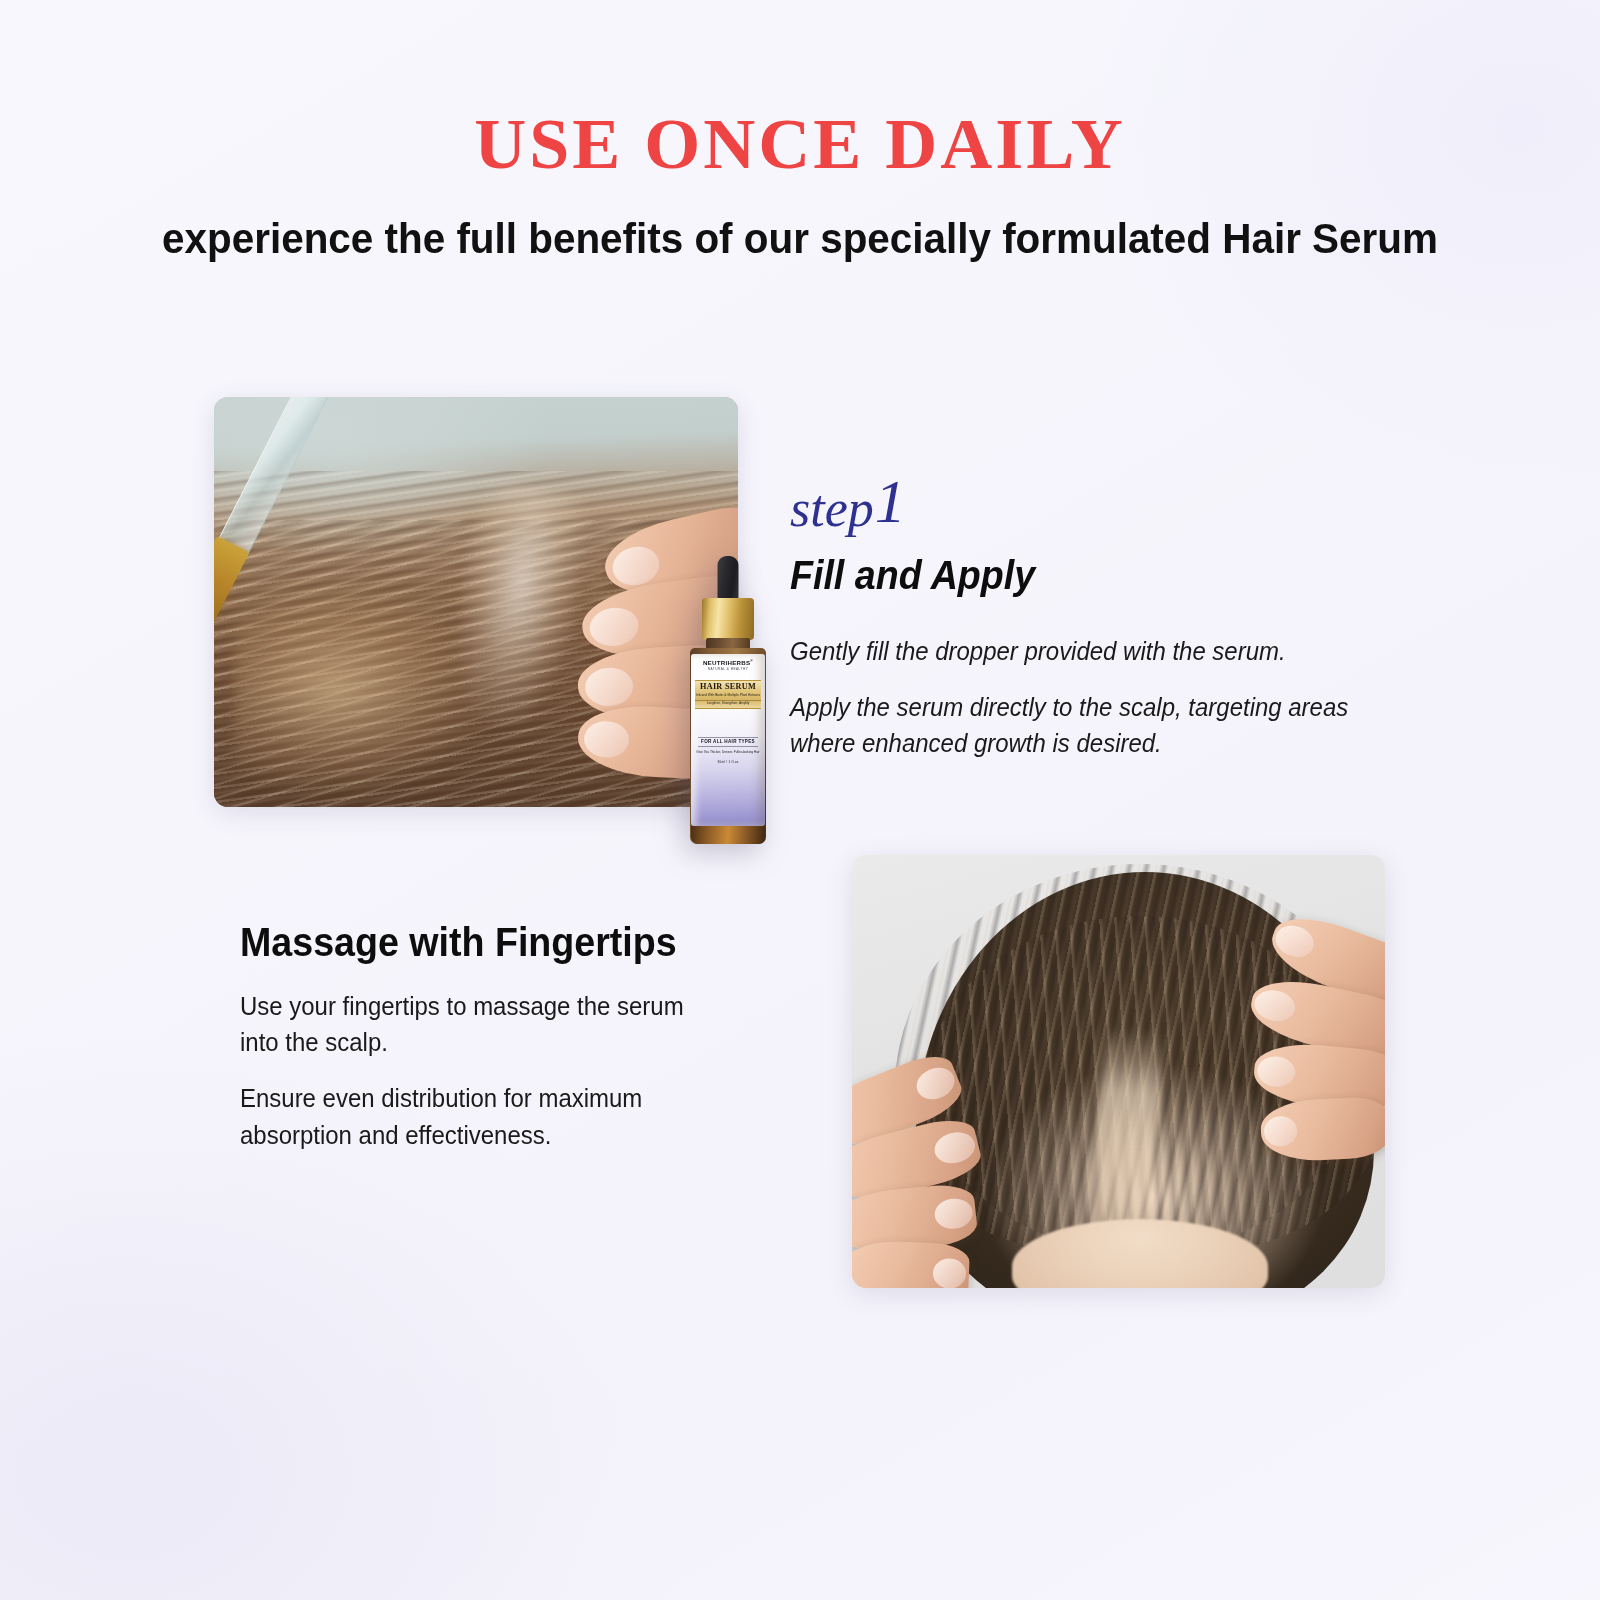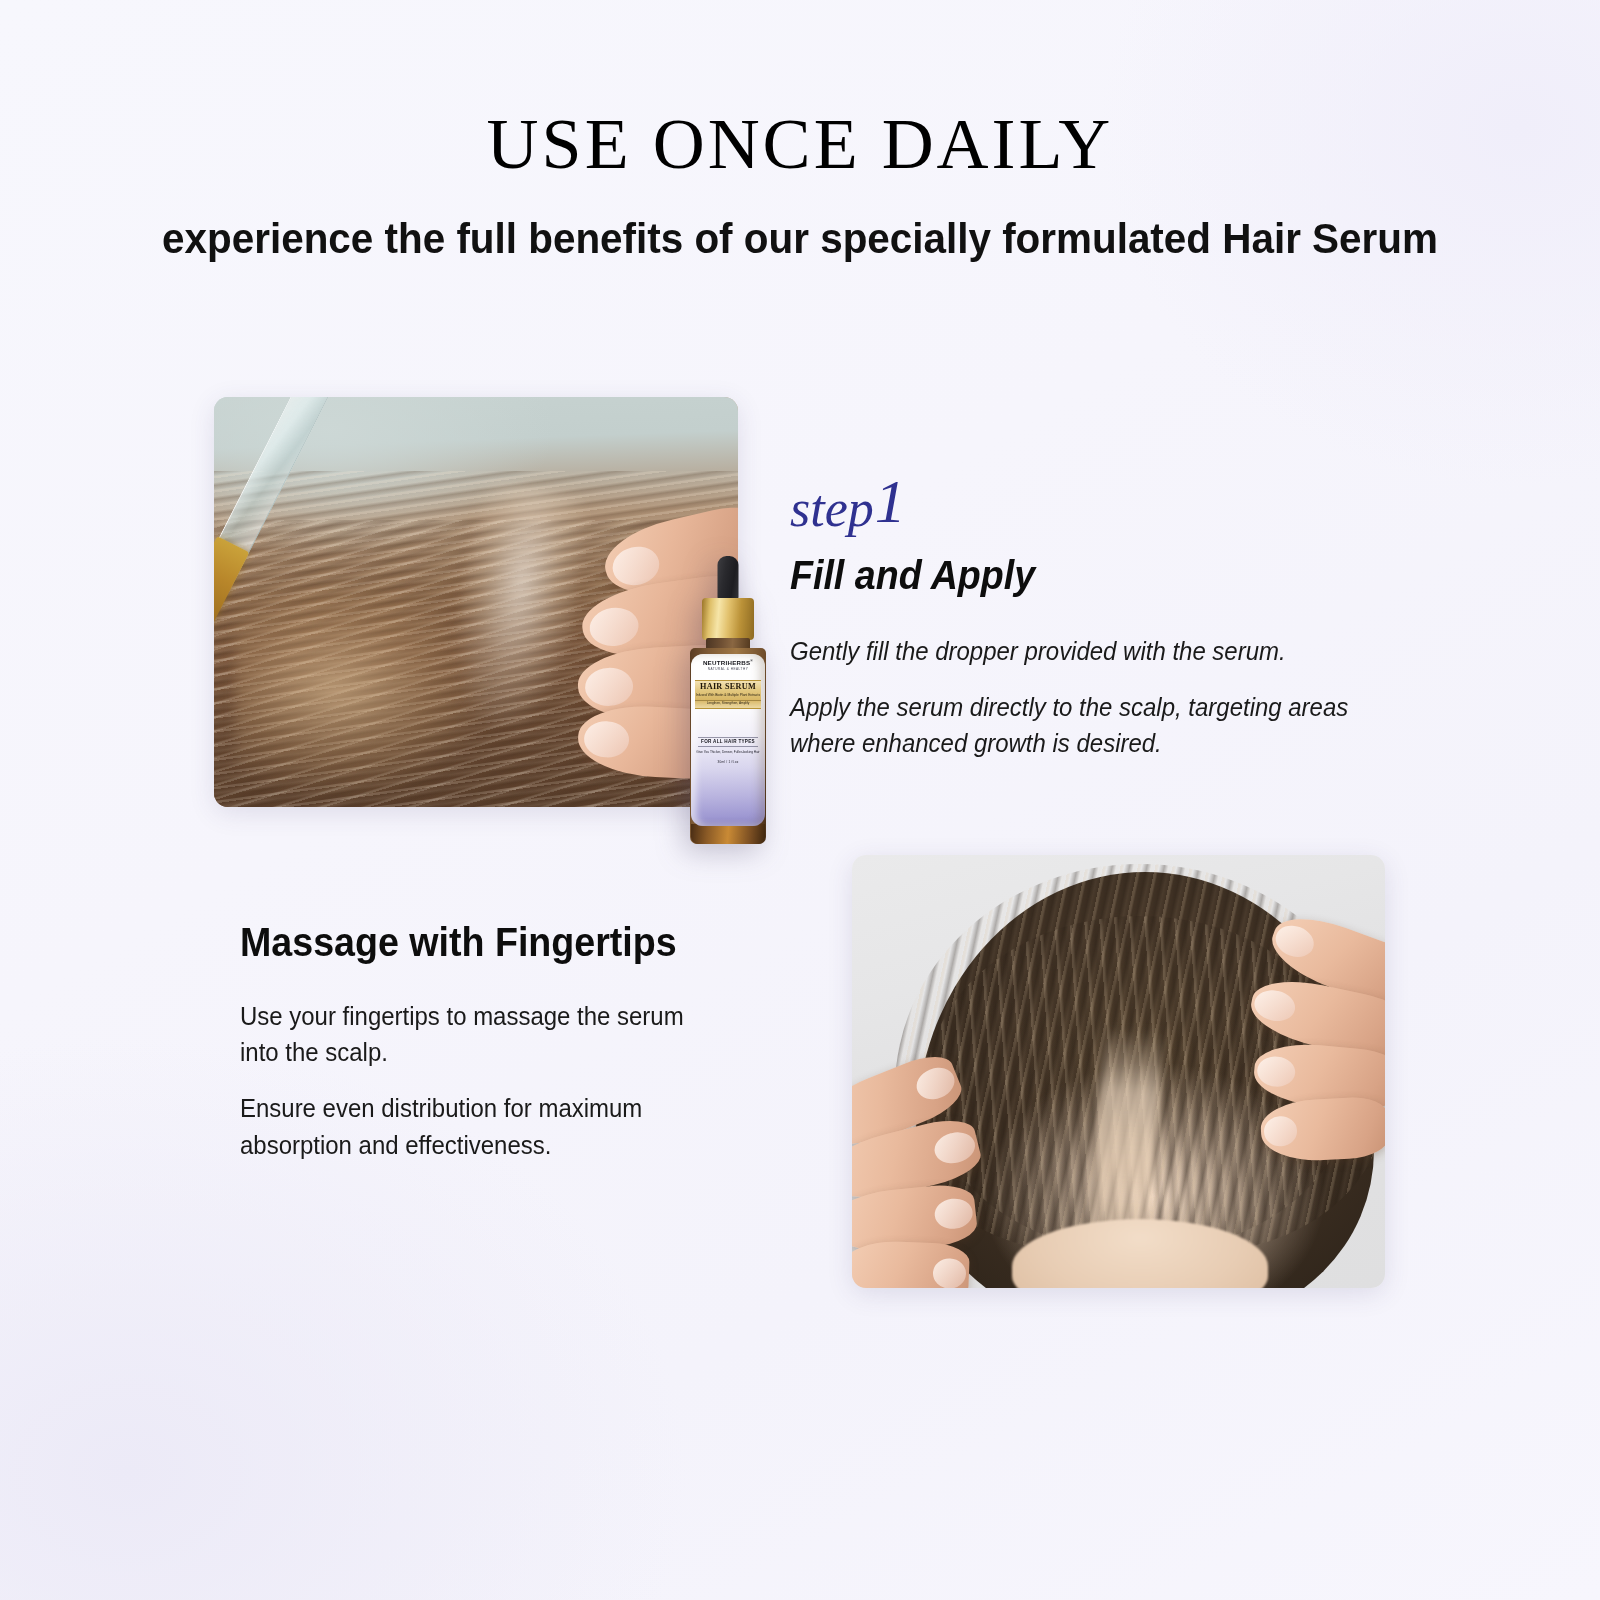--- a/index.html
+++ b/index.html
@@ -25,23 +25,23 @@
 
   
   .title {
     position: absolute;
     top: 108px;
     left: 0;
     width: 1600px;
     text-align: center;
     font-family: "Liberation Serif", "DejaVu Serif", serif;
     font-size: 72px;
-    font-weight: 400;
+    font-weight: 700;
     letter-spacing: 3px;
-    color: #000000;
+    color: #ef4444;
     line-height: 1;
   }
   .subtitle {
     position: absolute;
     top: 214px;
     left: 0;
     width: 1600px;
     text-align: center;
     font-family: "Liberation Sans Narrow", "Liberation Sans", sans-serif;
     font-size: 43px;
@@ -356,21 +356,21 @@
   .btl-label {
     position: absolute;
     left: 50%;
     transform: translateX(-50%);
     top: 98px;
     width: 74px;
     height: 172px;
     background: linear-gradient(178deg,
       #ffffff 0%, #fdfdfe 28%, #f2f0f9 48%,
       #d9d6ee 66%, #b9b4df 82%, #9e98d2 94%, #8f89c9 100%);
-    border-radius: 12px;
+    border-radius: 3px;
     box-shadow: inset -6px 0 9px rgba(90,70,40,0.22), inset 5px 0 7px rgba(255,255,255,0.6);
     display: flex;
     flex-direction: column;
     align-items: center;
     padding-top: 6px;
     box-sizing: border-box;
     overflow: hidden;
   }
   .btl-brand {
     font-family: "Liberation Sans", sans-serif;
@@ -495,21 +495,21 @@
   #step1-block .step-heading { margin-top: 18px; }
   #step1-block .step-body-wrap { margin-top: 36px; }
 
   #step2-block {
     position: absolute;
     left: 240px;
     top: 900px;
     width: 520px;
   }
   #step2-block .step-heading { margin-top: 20px; }
-  #step2-block .step-body-wrap { margin-top: 34px; }
+  #step2-block .step-body-wrap { margin-top: 24px; }
 
   
   #footer-note {
     position: absolute;
     left: 240px;
     top: 1356px;
     width: 1096px;
     height: 152px;
     border: 2px dashed #3b3b8c;
     border-radius: 14px;

